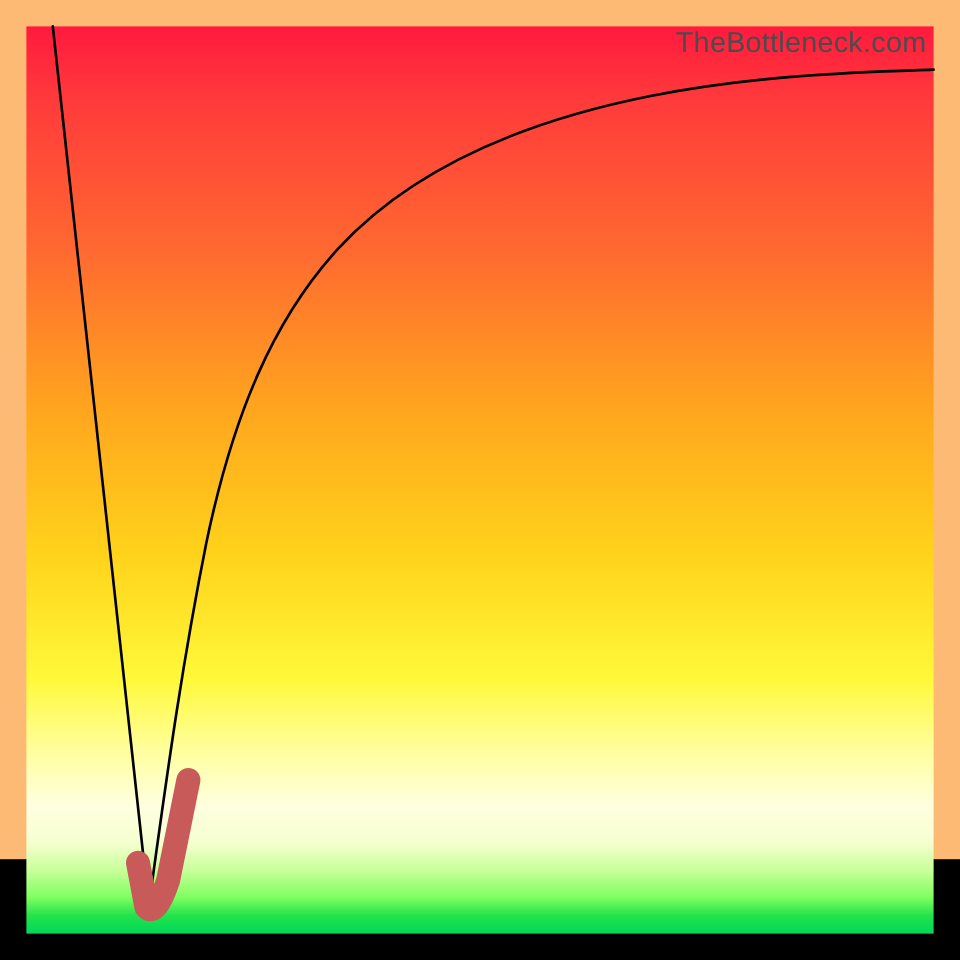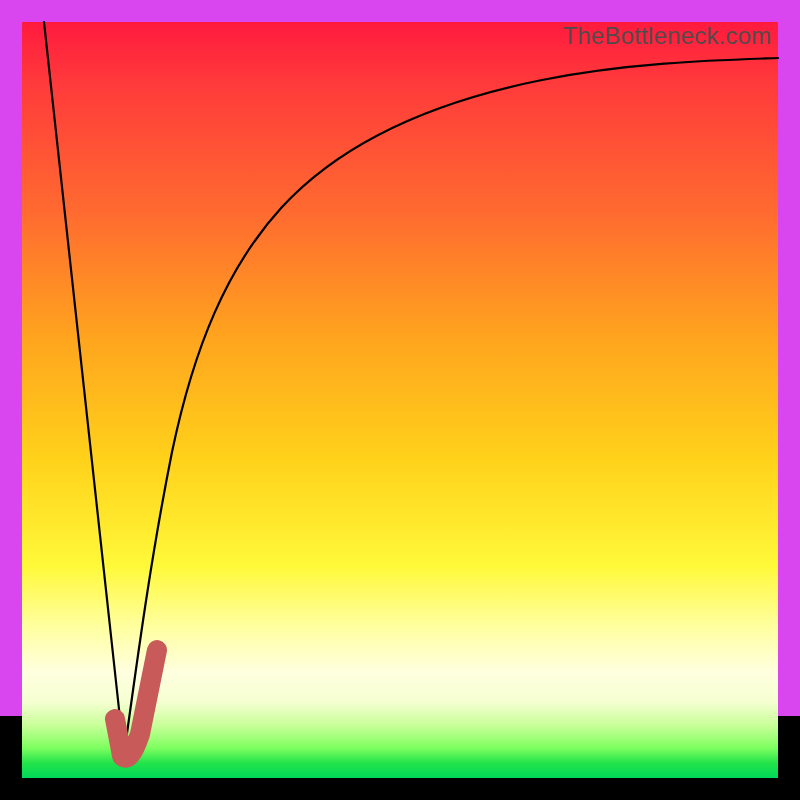--- a/index.html
+++ b/index.html
@@ -8,21 +8,21 @@
     width: 800px;
     height: 800px;
     background: #000;
     overflow: hidden;
     font-family: Arial, Helvetica, sans-serif;
   }
   .frame {
     position: absolute;
     left: 0; top: 0;
     width: 800px; height: 716px;
-    background: #d946ef;
+    background: #fdba74;
   }
   .plot {
     position: absolute;
     left: 22px;
     top: 22px;
     width: 756px;
     height: 756px;
     
     background: linear-gradient(to bottom,
       #ff1a3e 0%,

